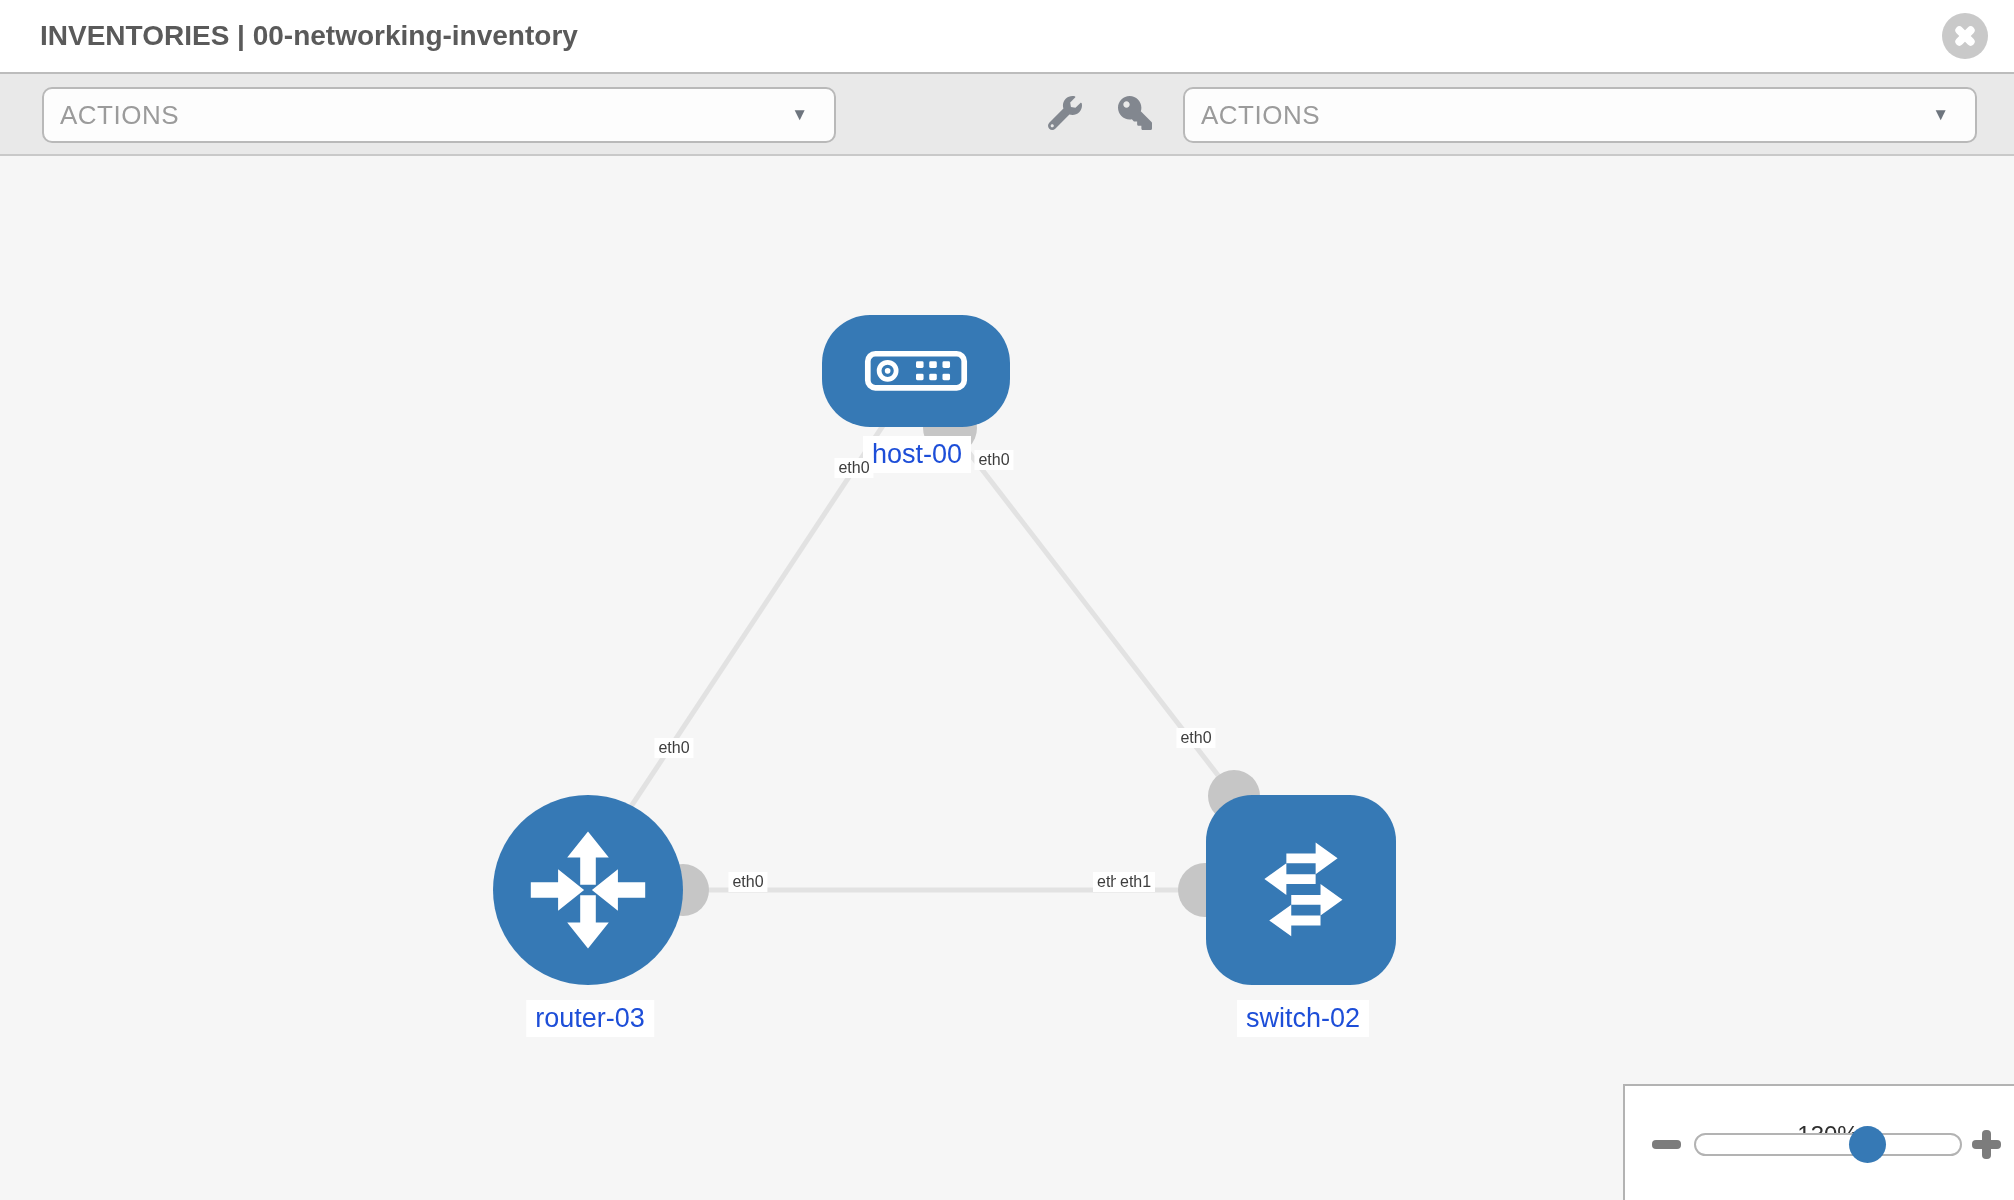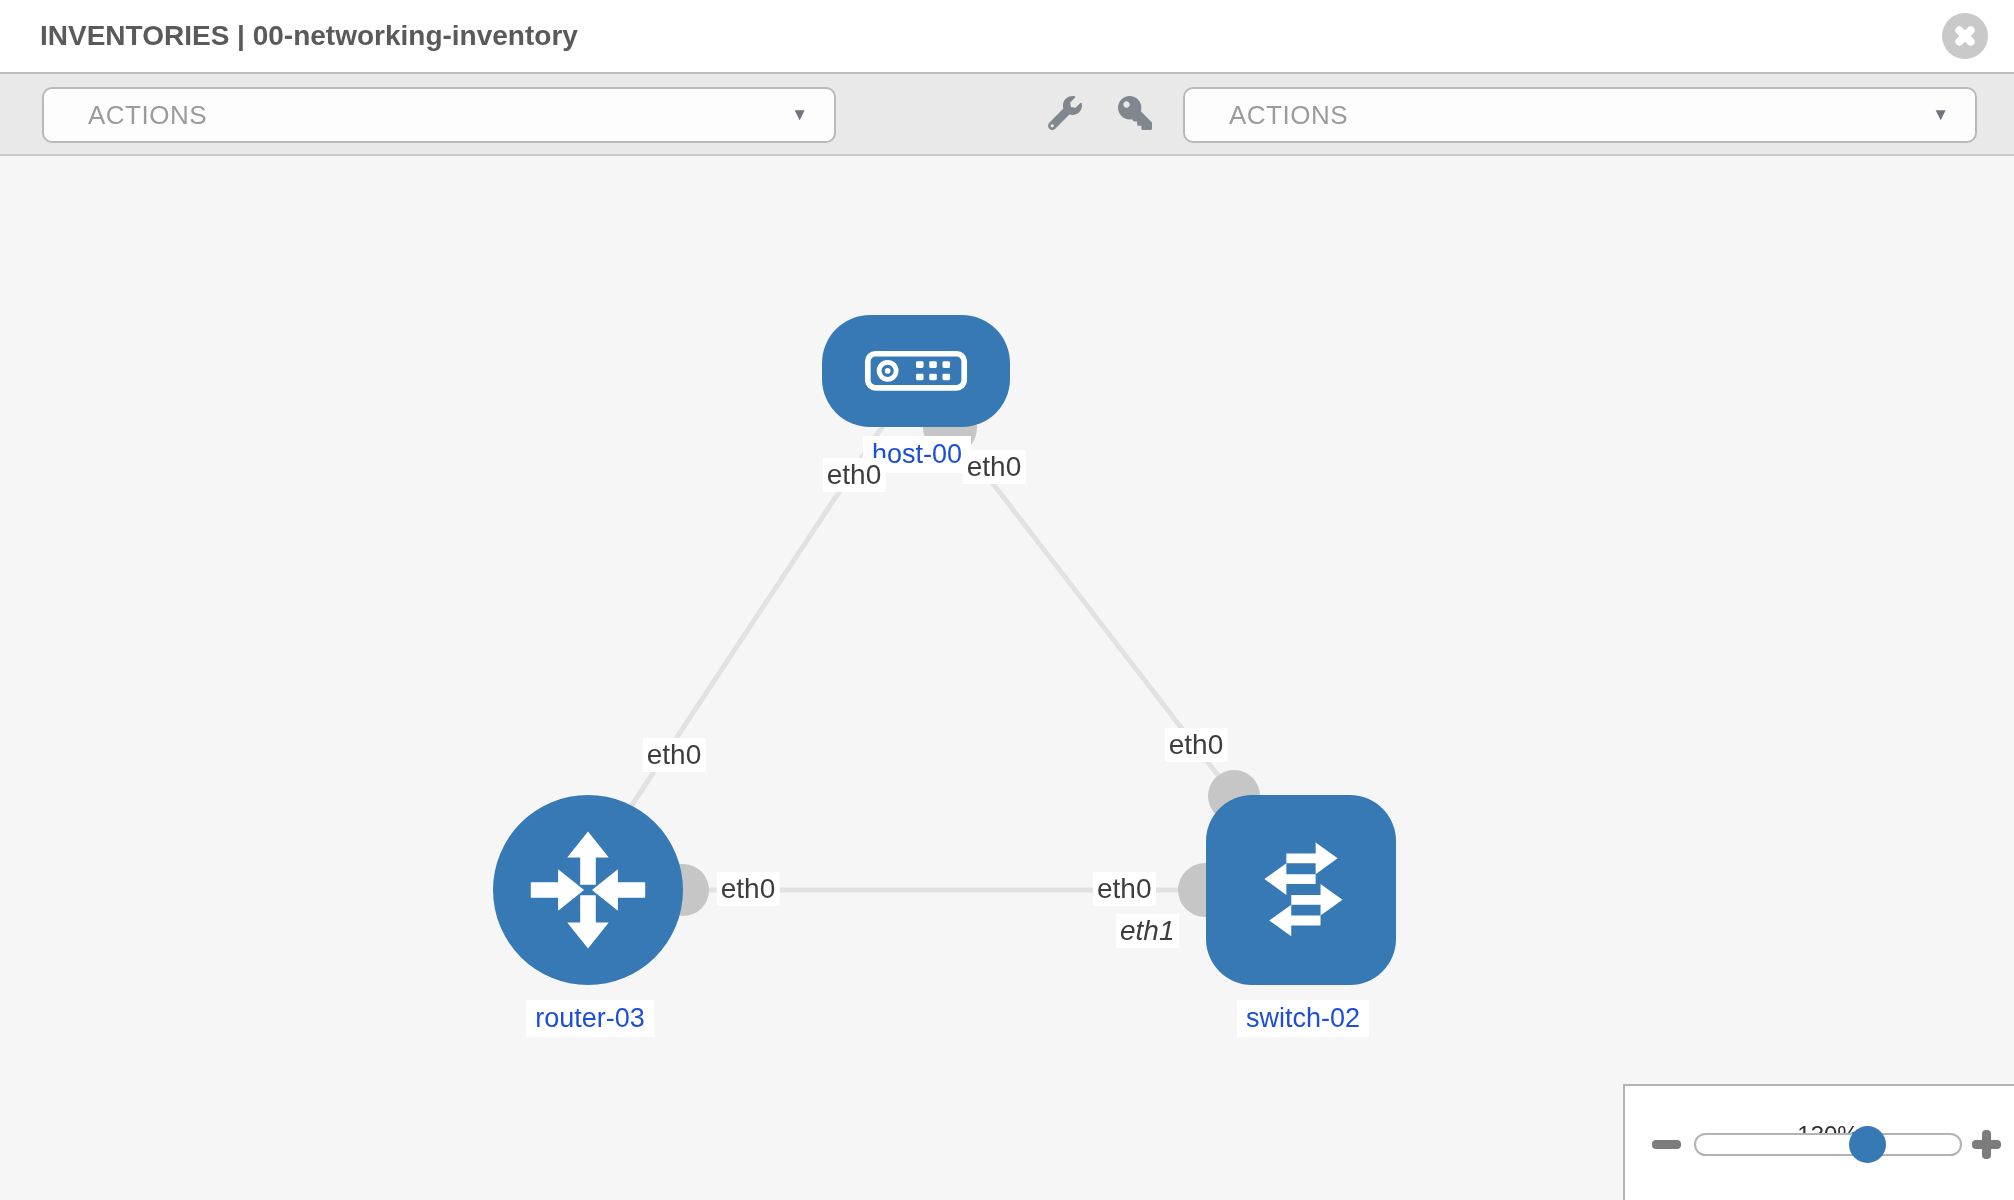--- a/index.html
+++ b/index.html
@@ -15,21 +15,21 @@
   .close-btn::before, .close-btn::after { content:""; position:absolute; left:11px; top:19px;
                width:24px; height:8px; background:#fff; border-radius:4px; }
   .close-btn::before { transform:rotate(45deg); }
   .close-btn::after  { transform:rotate(-45deg); }
 
   
   .toolbar { position:absolute; top:72px; left:0; width:2014px; height:84px;
              background:#e9e9e9; border-top:2px solid #bcbcbc; border-bottom:2px solid #c9c9c9; }
   .select { position:absolute; top:13px; height:56px; background:#fdfdfd;
             border:2px solid #b9b9b9; border-radius:10px; cursor:pointer; }
-  .select .sel-txt { display:block; line-height:52px; padding-left:44px;
+  .select .sel-txt { display:block; line-height:52px; padding-left:16px;
             font-size:26px; color:#9b9b9b; letter-spacing:.5px; }
   .select .caret { position:absolute; right:26px; top:0; line-height:52px;
             font-size:17px; color:#6e757e; }
   .actions-select { left:42px;  width:794px; }
   .search-select  { left:1183px; width:794px; }
   .tool-icon { position:absolute; top:22px; width:36px; height:36px; cursor:pointer; }
   .tool-icon svg { width:34px; height:34px; fill:#82878f; }
   .wrench-pos { left:1048px; }
   .key-pos { left:1118px; }
   .key-pos svg { transform:scaleX(-1); }
@@ -40,21 +40,21 @@
   .links-svg { position:absolute; left:0; top:0; }
 
   .node { position:absolute; background:#3679b5; display:flex;
           align-items:center; justify-content:center; cursor:pointer; }
   .node-host   { left:822px; top:159px; width:188px; height:112px; border-radius:48px; }
   .node-router { left:493px; top:639px; width:190px; height:190px; border-radius:50%; }
   .node-switch { left:1206px; top:639px; width:190px; height:190px; border-radius:46px; }
 
   .node-label { position:absolute; background:#fff; color:#1d4ed8; font-size:27px;
                 padding:3px 9px; transform:translateX(-50%); white-space:nowrap; }
-  .eth-label  { position:absolute; background:#fff; color:#3d3d3d; font-size:28px;
+  .eth-label  { position:absolute; background:#fff; color:#3d3d3d; font-size:16px;
                 padding:1px 4px; white-space:nowrap; }
   .eth-center { transform:translateX(-50%); }
 
   
   .zoom-panel { position:absolute; right:0; bottom:0; width:391px; height:116px;
                 background:#fff; border:2px solid #b3b3b3; border-right:none; border-bottom:none; }
   .zoom-level { position:absolute; left:69px; top:7px; width:268px; text-align:center;
                 font-size:24px; color:#2f2f2f;margin-top:28px; }
   .icon-minus { position:absolute; left:27px; top:54px; width:29px; height:9px;
                 background:#7c7c7c; border-radius:4px; cursor:pointer; }
@@ -152,21 +152,21 @@
   <div class="node-label" style="left:917px; top:280px;">host-00</div>
   <div class="node-label" style="left:590px; top:844px;">router-03</div>
   <div class="node-label" style="left:1303px; top:844px;">switch-02</div>
 
   <div class="eth-label eth-center" style="left:854px;  top:302px;">eth0</div>
   <div class="eth-label eth-center" style="left:994px;  top:294px;">eth0</div>
   <div class="eth-label eth-center" style="left:674px;  top:582px;">eth0</div>
   <div class="eth-label eth-center" style="left:1196px; top:572px;">eth0</div>
   <div class="eth-label eth-center" style="left:748px;  top:716px;">eth0</div>
   <div class="eth-label" style="left:1093px; top:716px;">eth0</div>
-  <div class="eth-label" style="left:1116px; top:758px;font-style:italic;">eth1</div>
+  <div class="eth-label" style="left:1116px; top:716px;">eth1</div>
 
   <div class="zoom-panel">
     <div class="zoom-level">130%</div>
     <div class="icon-minus"></div>
     <div class="zoom-track"></div>
     <div class="zoom-thumb"></div>
     <div class="icon-plus"></div>
   </div>
 
 </div>

